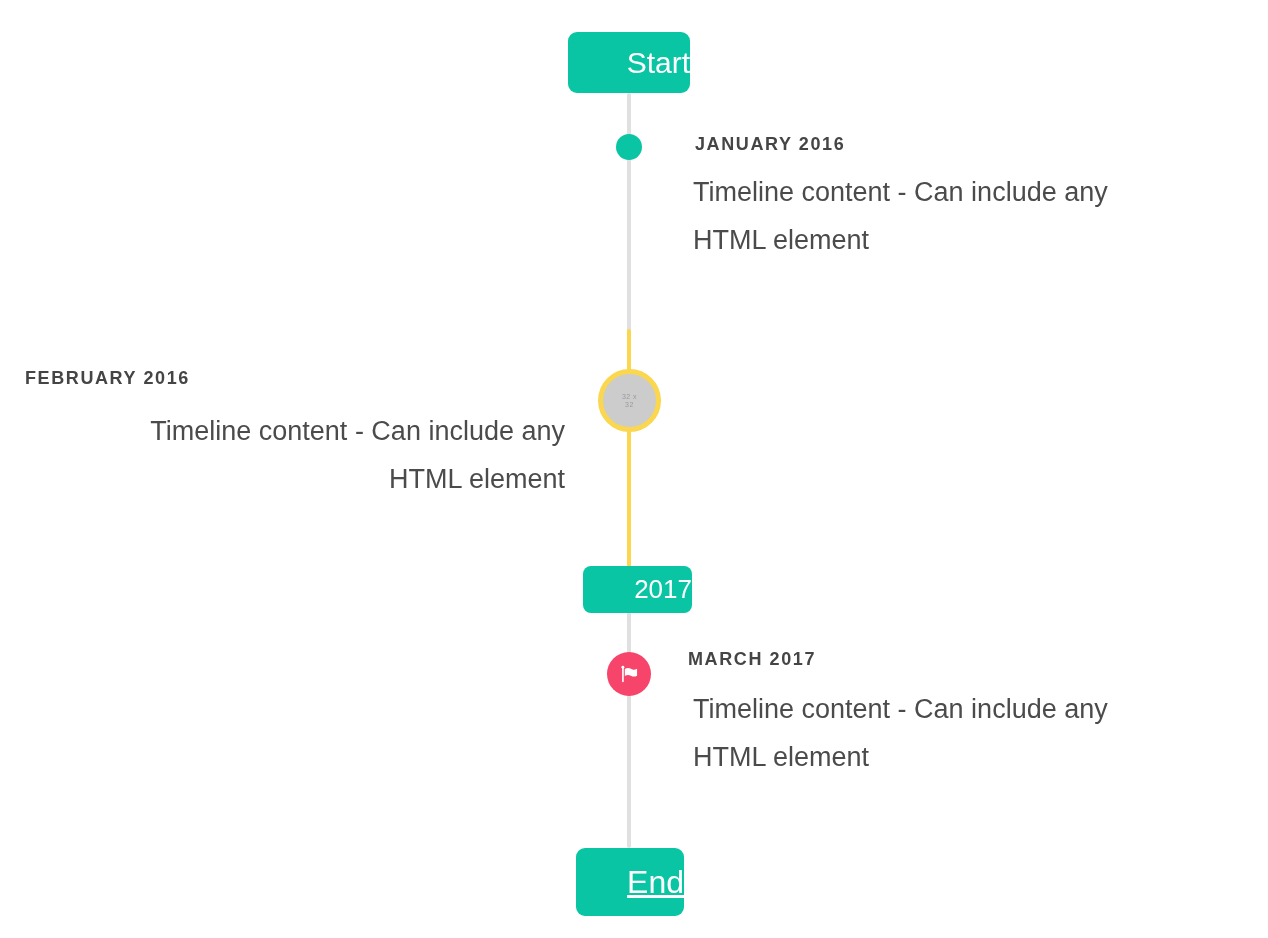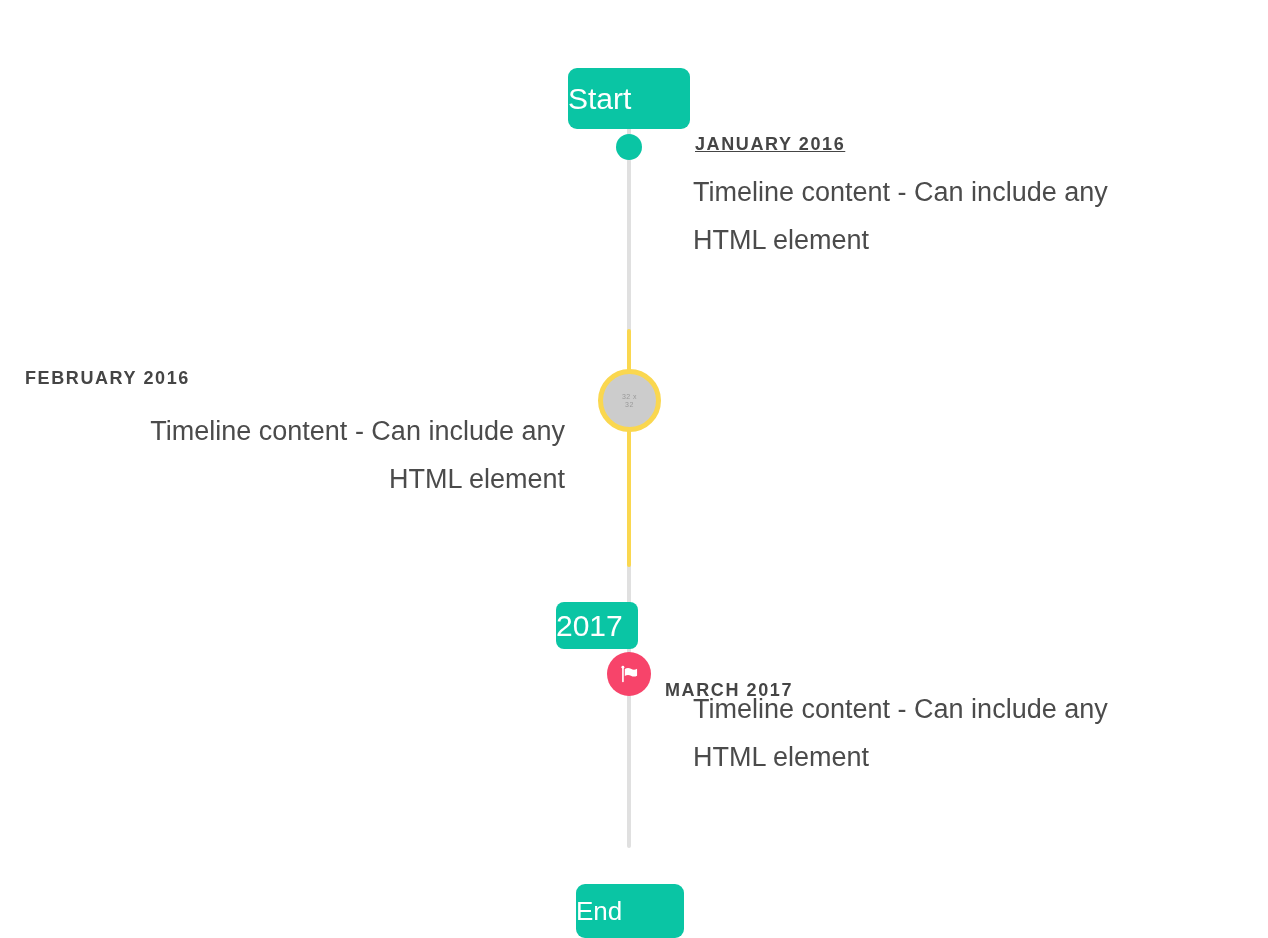--- a/index.html
+++ b/index.html
@@ -16,29 +16,28 @@
     left: 627px;
     width: 4px;
     border-radius: 2px;
   }
   .tl-line.gray { top: 93px; height: 755px; background: var(--line-gray, #e0e0e0); }
   .tl-line.yellow { top: 329px; height: 238px; background: var(--highlight-yellow, #fad74f); }
   .badge {
     position: absolute;
     display: flex;
     align-items: center;
-    justify-content: flex-start;
+    justify-content: flex-end;
     background: var(--accent-teal, #0ac5a4);
     color: #ffffff;
     border-radius: 9px;
-    margin-top: 36px;
   }
   .badge.start { left: 568px; top: 32px; width: 122px; height: 61px; font-size: 30px; }
-  .badge.year  { left: 556px; top: 566px; width: 82px; height: 47px; font-size: 30px; border-radius: 8px; }
-  .badge.end   { left: 576px; top: 848px; width: 108px; height: 54px; font-size: 26px; }
+  .badge.year  { left: 583px; top: 566px; width: 109px; height: 47px; font-size: 26px; border-radius: 8px; }
+  .badge.end   { left: 576px; top: 848px; width: 108px; height: 68px; font-size: 32px; text-decoration: underline; }
   .marker-dot {
     position: absolute;
     left: 616px; top: 134px;
     width: 26px; height: 26px;
     border-radius: 50%;
     background: var(--accent-teal, #0ac5a4);
   }
   .marker-image {
     position: absolute;
     left: 598px; top: 369px;
@@ -78,25 +77,25 @@
     line-height: 22px;
     color: var(--title-text, #454545);
   }
   .entry-content {
     position: absolute;
     width: 540px;
     font-size: 27px;
     line-height: 48px;
     color: var(--body-text, #4b4b4b);
   }
-  .t-jan { left: 695px; top: 133px; text-decoration: underline; }
+  .t-jan { left: 695px; top: 133px; }
   .c-jan { left: 693px; top: 168px; }
   .t-feb { left: 25px;  top: 367px; width: 540px; text-align: left; }
   .c-feb { left: 25px;  top: 407px; text-align: right; }
-  .t-mar { left: 665px; top: 648px; margin-top: 31px; }
+  .t-mar { left: 688px; top: 648px; }
   .c-mar { left: 693px; top: 685px; }
 </style>
 </head>
 <body>
 
 <div class="canvas">
 
   <div class="tl-line gray"></div>
   <div class="tl-line yellow"></div>
 

